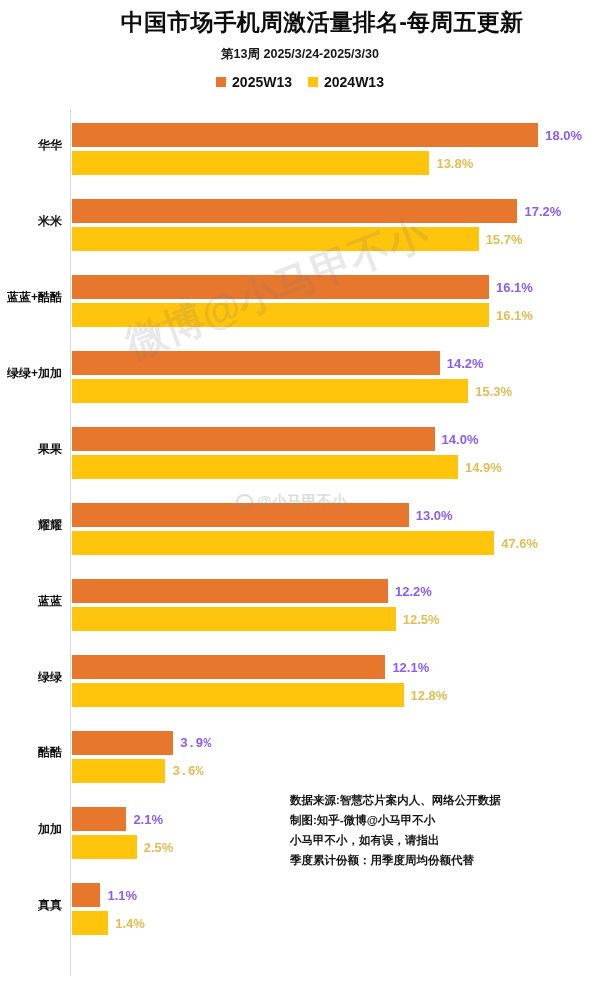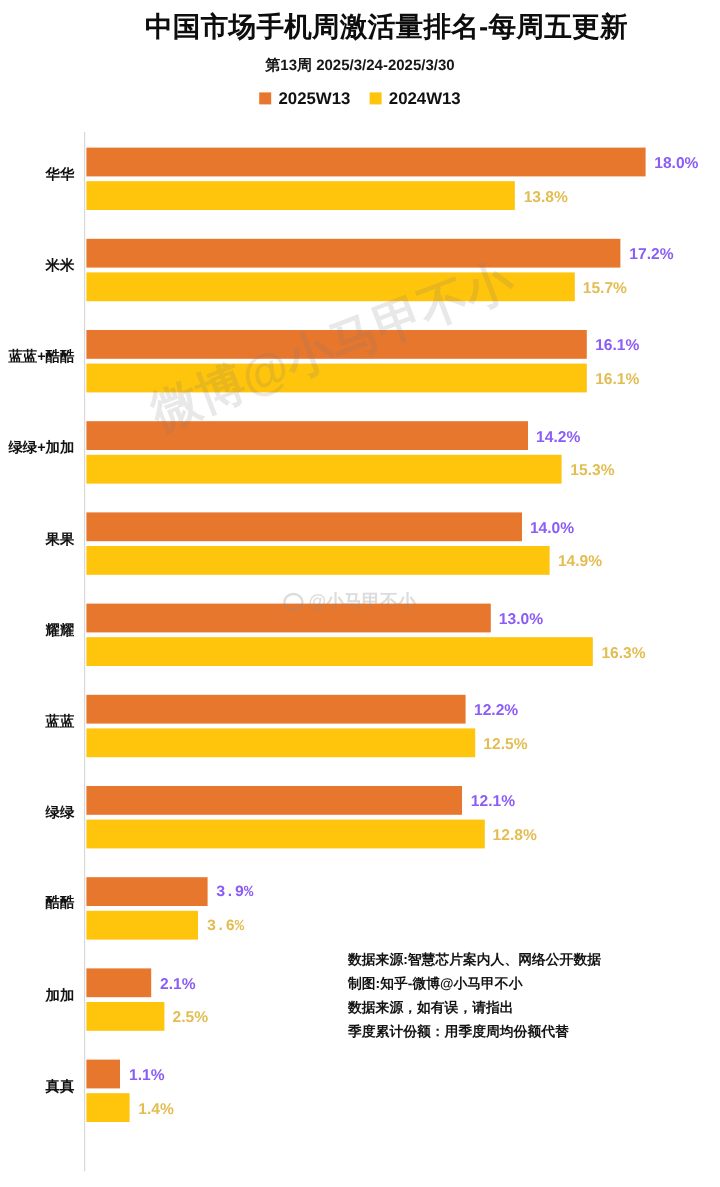--- a/index.html
+++ b/index.html
@@ -247,21 +247,21 @@
       </div>
     </div>
     <div class="row" style="top: 386px;">
       <div class="cat-label">耀耀</div>
       <div class="bar-wrap top">
         <div class="bar orange" style="width: 336.7px; background: rgb(232, 119, 46);"></div>
         <span class="val orange">13.0%</span>
       </div>
       <div class="bar-wrap bot">
         <div class="bar yellow" style="width: 422.17px; background: rgb(255, 196, 12);"></div>
-        <span class="val yellow">16.3%</span>
+        <span class="val yellow">47.6%</span>
       </div>
     </div>
     <div class="row" style="top: 462px;">
       <div class="cat-label">蓝蓝</div>
       <div class="bar-wrap top">
         <div class="bar orange" style="width: 315.98px; background: rgb(232, 119, 46);"></div>
         <span class="val orange">12.2%</span>
       </div>
       <div class="bar-wrap bot">
         <div class="bar yellow" style="width: 323.75px; background: rgb(255, 196, 12);"></div>
@@ -316,15 +316,15 @@
 
 <div class="wm-big">微博@小马甲不小</div>
 <div class="wm-small">
   <span class="wm-eye"></span>
   <span>@小马甲不小</span>
 </div>
 
 <div class="footnote" id="footnote">
     <div>数据来源:智慧芯片案内人、网络公开数据</div>
     <div>制图:知乎-微博@小马甲不小</div>
-    <div>数据来源，如有误，请指出</div>
+    <div>小马甲不小，如有误，请指出</div>
     <div>季度累计份额：用季度周均份额代替</div>
   </div>
 
 </body></html>

